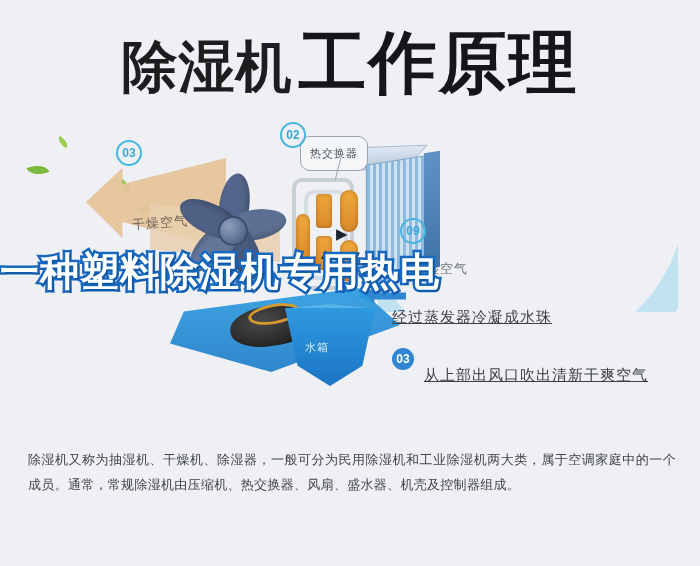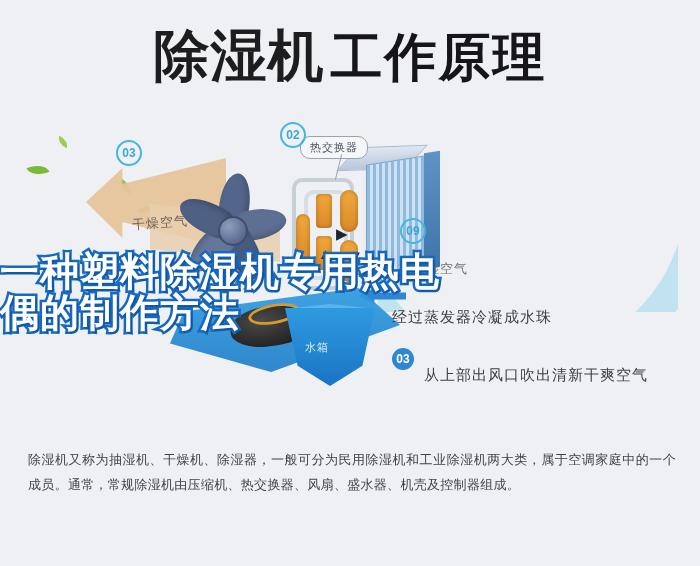--- a/index.html
+++ b/index.html
@@ -30,21 +30,21 @@
   }
   .title-a{
     font-size:56px;
     font-weight:700;
     color:#1d1d1f;
     letter-spacing:1px;
     font-family:"DejaVu Sans",sans-serif;
     text-align:right;
   }
   .title-b{
-    font-size:52px;
+    font-size:68px;
     font-weight:700;
     color:#16161a;
     letter-spacing:2px;
     margin-left:6px;
     font-family:"Liberation Sans",sans-serif;
   }
 
   
   .stage{
     position:absolute;
@@ -179,21 +179,21 @@
   .hx-side{
     position:absolute;left:424px;top:40px;
     width:16px;height:116px;
     background:linear-gradient(180deg,#5d93c6,#3f74a9);
     transform:skewY(-9deg);
   }
 
   
   .callout{
     position:absolute;left:300px;top:24px;
-    padding:3px 9px;
+    padding:9px 9px;
     border:1px solid #9aa3ad;
     border-radius:10px;
     background:#f4f6f8;
     font-size:11px;color:#4b535b;
     letter-spacing:1px;
     white-space:nowrap;
   }
   .callout-tail{
     position:absolute;left:338px;top:42px;
     width:1px;height:26px;
@@ -259,21 +259,21 @@
   .badge.ring{border:2px solid #45b6e0;color:#3aa9d8;background:transparent;}
   .badge.solid{background:#2f86d2;color:#ffffff;border:none;}
   .b-03a{left:116px;top:28px;}
   .b-02{left:280px;top:10px;}
   .b-01{left:400px;top:106px;}
 
   
   .step-line{
     position:absolute;
     font-size:15px;color:#3e4044;
-    letter-spacing:1px;white-space:nowrap;
+    letter-spacing:1px;white-space:nowrap;text-decoration:underline;
   }
   .sl-evap{left:392px;top:196px;}
   .sl-out{left:424px;top:238px;margin-top:16px;}
   .b-03b{left:392px;top:236px;}
 
   
   .overlay{
     position:absolute;
     left:0;top:252px;
     width:700px;
@@ -373,18 +373,17 @@
     <div class="badge ring b-02">02</div>
     <div class="badge ring b-01">09</div>
 
     <div class="step-line sl-evap">经过蒸发器冷凝成水珠</div>
     <div class="badge solid b-03b">03</div>
     <div class="step-line sl-out">从上部出风口吹出清新干爽空气</div>
   </div>
 
   <div class="overlay">
     <span class="ln">一种塑料除湿机专用热电</span>
-    <span class="ln">偶的制作方法</span>
   </div>
 
   <p class="copy p1">除湿机又称为抽湿机、干燥机、除湿器，一般可分为民用除湿机和工业除湿机两大类，属于空调家庭中的一个成员。通常，常规除湿机由压缩机、热交换器、风扇、盛水器、机壳及控制器组成。</p>
 
 </div>
 
 </body></html>

